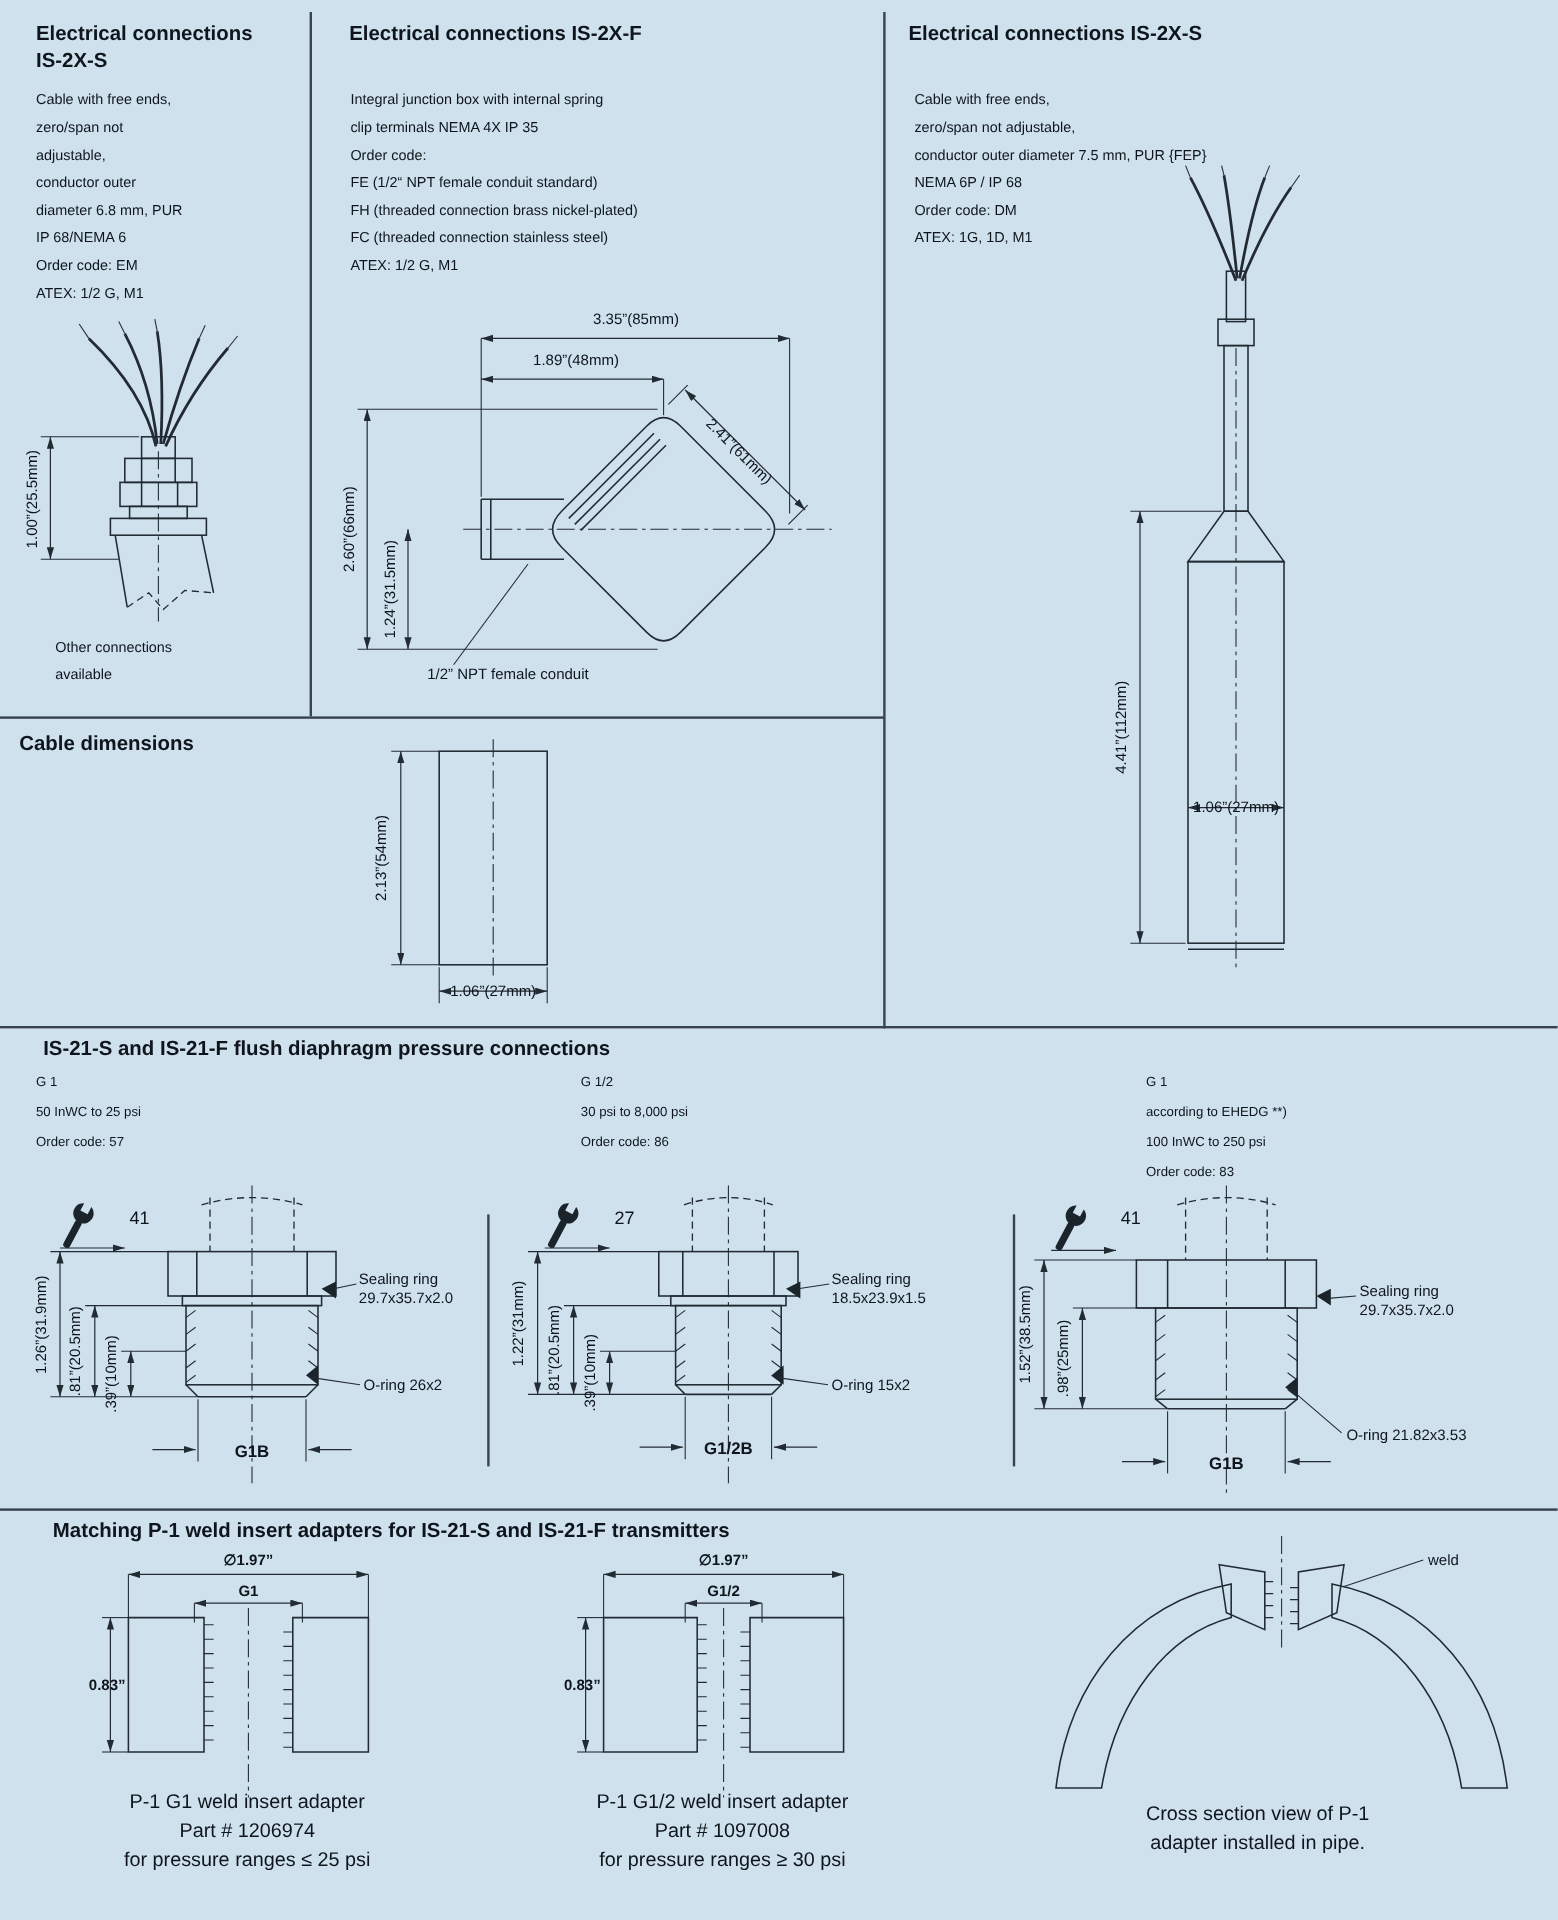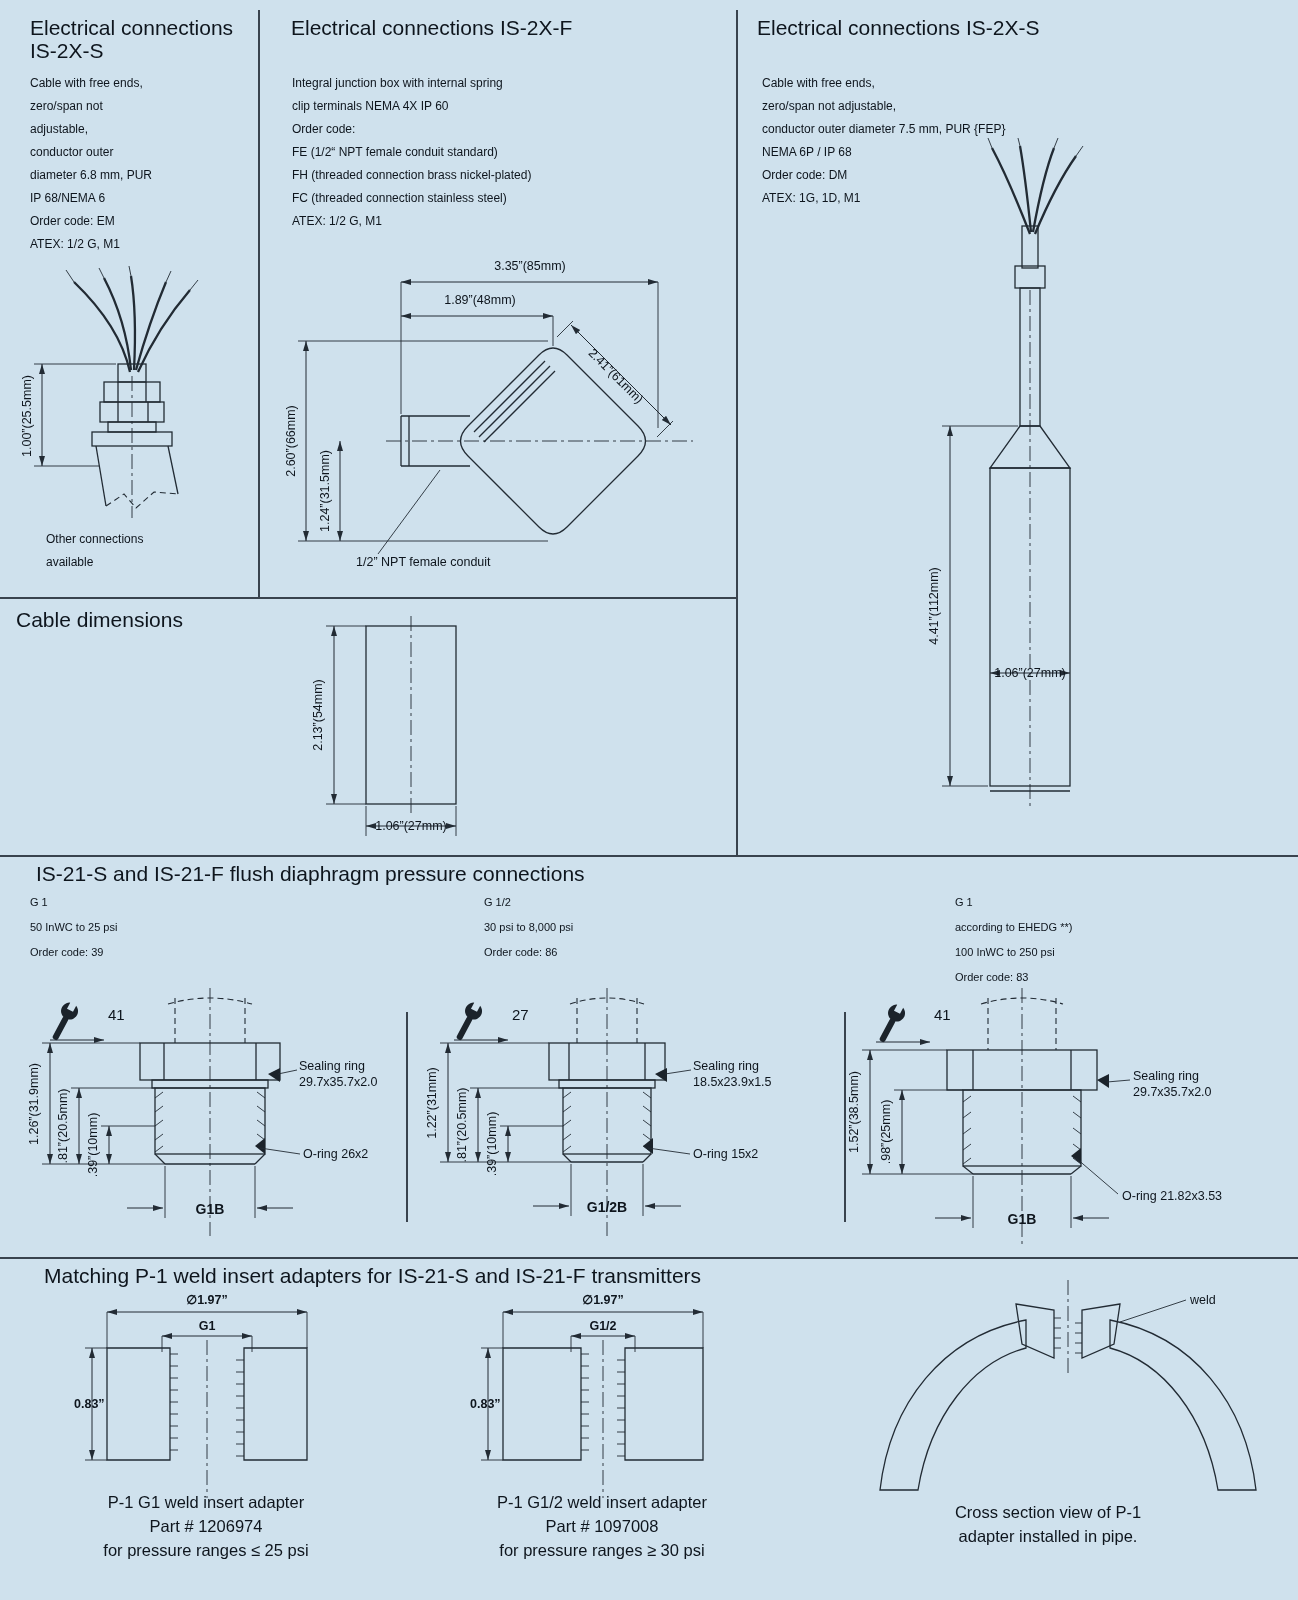--- a/index.html
+++ b/index.html
@@ -1,20 +1,20 @@
 <!DOCTYPE html>
 <html><head>
 <meta charset="utf-8">
 <style>
   html,body{margin:0;padding:0}
   body{width:1298px;height:1600px;position:relative;background:#cfe1ed;
        font-family:"Liberation Sans",sans-serif;color:#0e151d;overflow:hidden}
   .abs{position:absolute}
   .rule{position:absolute;background:#39434e}
-  .title{font-weight:400;font-size:21px;line-height:23px}
+  .title{font-weight:700;font-size:17px;line-height:23px}
   .body16{font-size:12px;line-height:23px}
   .body16 div{white-space:nowrap}
   .head-block{font-size:11px;line-height:25px}
   .cap{font-size:16.5px;line-height:24px;text-align:center}
   svg{position:absolute;overflow:visible}
   text{font-family:"Liberation Sans",sans-serif;fill:#0e151d;font-size:12.5px}
   text.num{font-size:15px}
   text.thread{font-size:14px;font-weight:700}
   .s{stroke:#222b34;stroke-width:1.3;fill:none}
   .s2{stroke:#222b34;stroke-width:2.3;fill:none}
@@ -108,21 +108,21 @@
 <div class="abs body16" style="left:46px;top:528px">
   <div>Other connections</div>
   <div>available</div>
 </div>
 
 <div class="abs title" style="left:291px;top:16px">
   <div>Electrical connections IS-2X-F</div>
 </div>
 <div class="abs body16" style="left:292px;top:72px">
   <div>Integral junction box with internal spring</div>
-  <div>clip terminals NEMA 4X IP 60</div>
+  <div>clip terminals NEMA 4X IP 35</div>
   <div>Order code:</div>
   <div>FE (1/2“ NPT female conduit standard)</div>
   <div>FH (threaded connection brass nickel-plated)</div>
   <div>FC (threaded connection stainless steel)</div>
   <div>ATEX: 1/2 G, M1</div>
 </div>
 
 <svg style="left:268px;top:246px" width="470" height="350" viewBox="0 0 470 350">
   <g>
     <text x="262" y="24" text-anchor="middle">3.35”(85mm)</text>
@@ -231,21 +231,21 @@
   </g>
 </svg>
 
 <div class="abs title" style="left:36px;top:862px">
   <div>IS-21-S and IS-21-F flush diaphragm pressure connections</div>
 </div>
 
 <div class="abs head-block" style="left:30px;top:890px">
   <div>G 1</div>
   <div>50 InWC to 25 psi</div>
-  <div>Order code: 39</div>
+  <div>Order code: 57</div>
 </div>
 <div class="abs head-block" style="left:484px;top:890px">
   <div>G 1/2</div>
   <div>30 psi to 8,000 psi</div>
   <div>Order code: 86</div>
 </div>
 <div class="abs head-block" style="left:955px;top:890px">
   <div>G 1</div>
   <div>according to EHEDG **)</div>
   <div>100 InWC to 250 psi</div>

